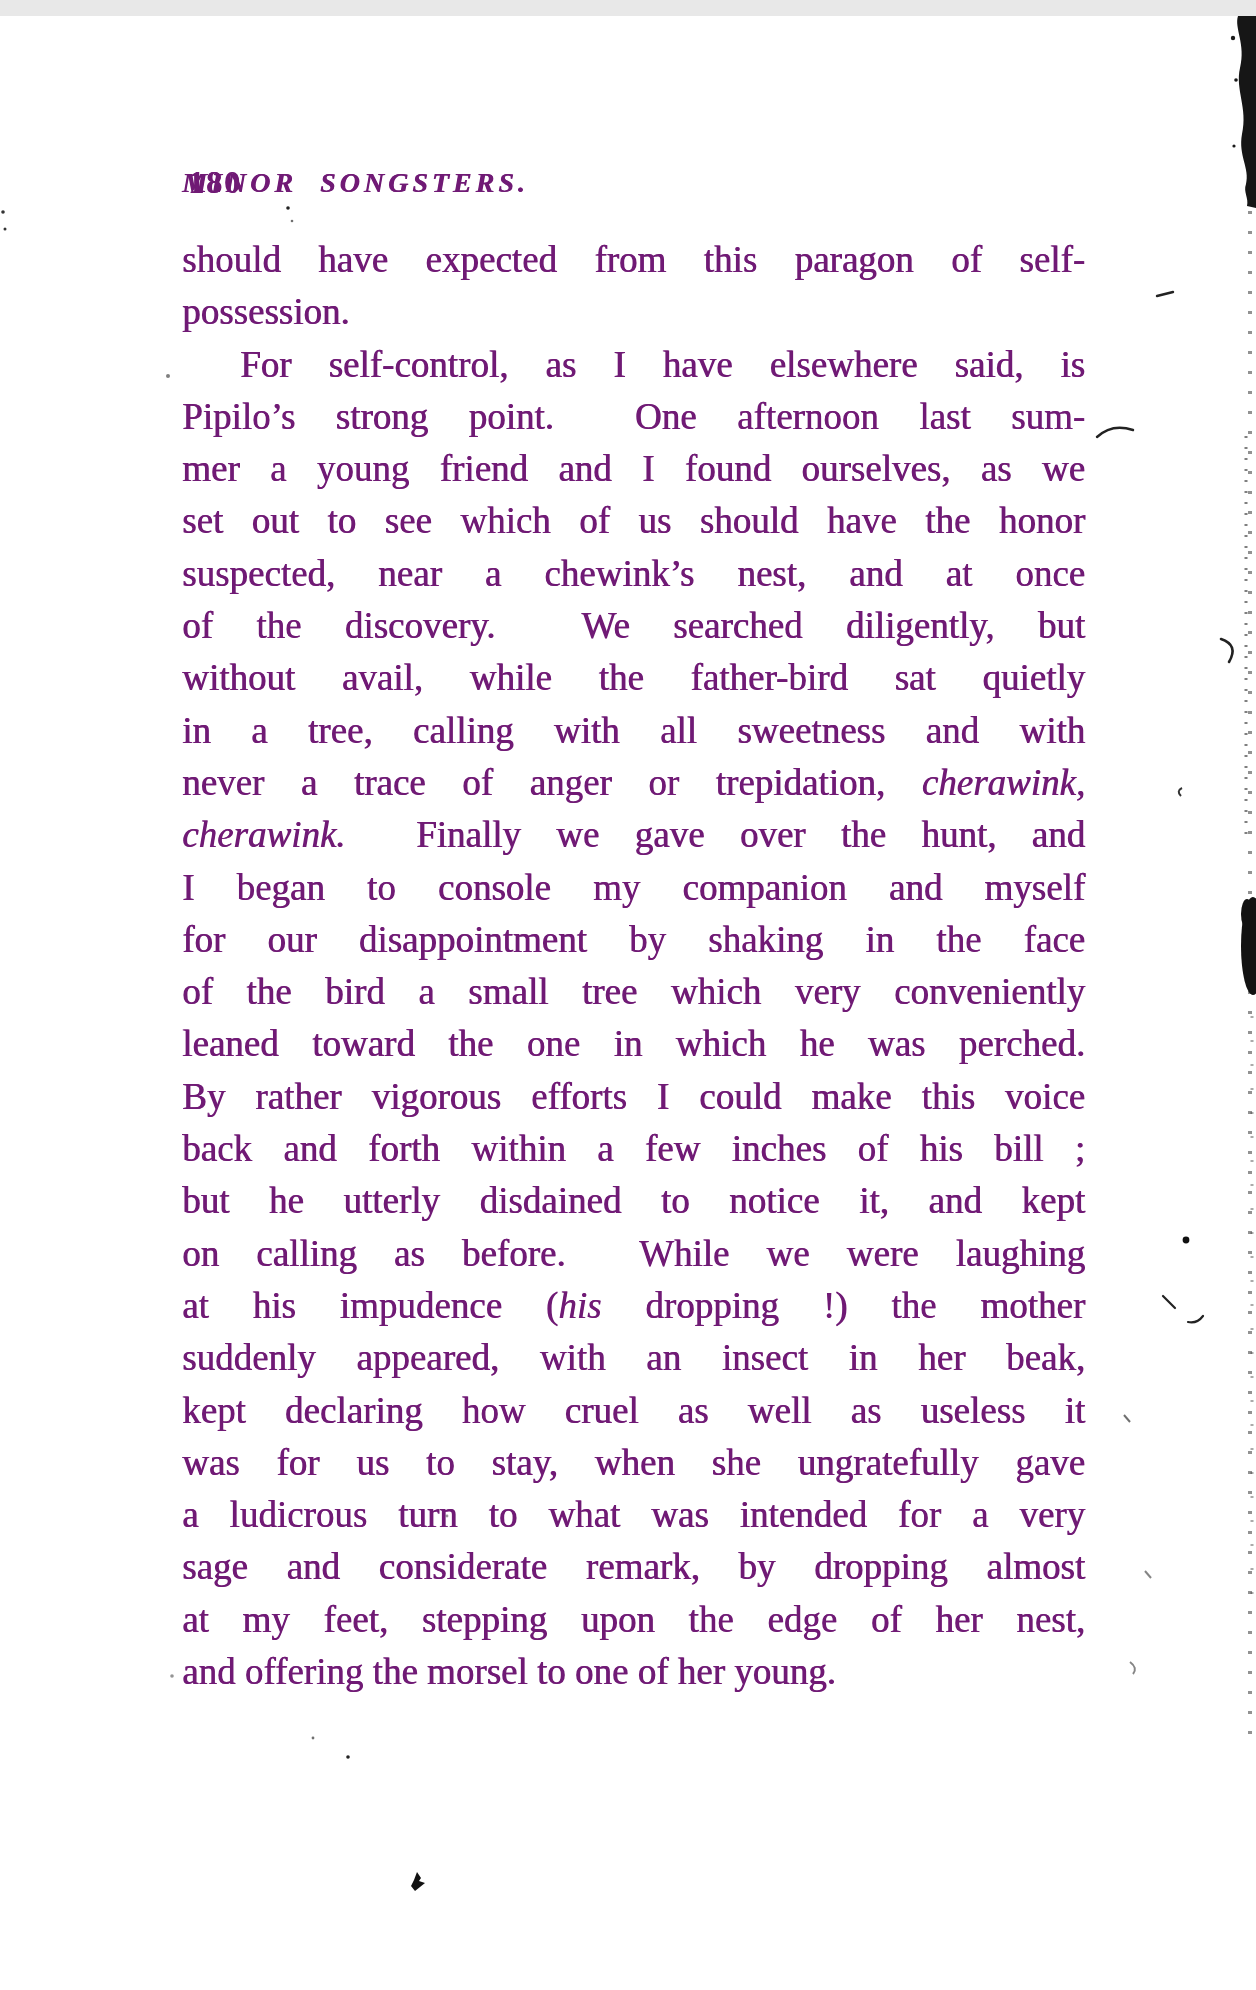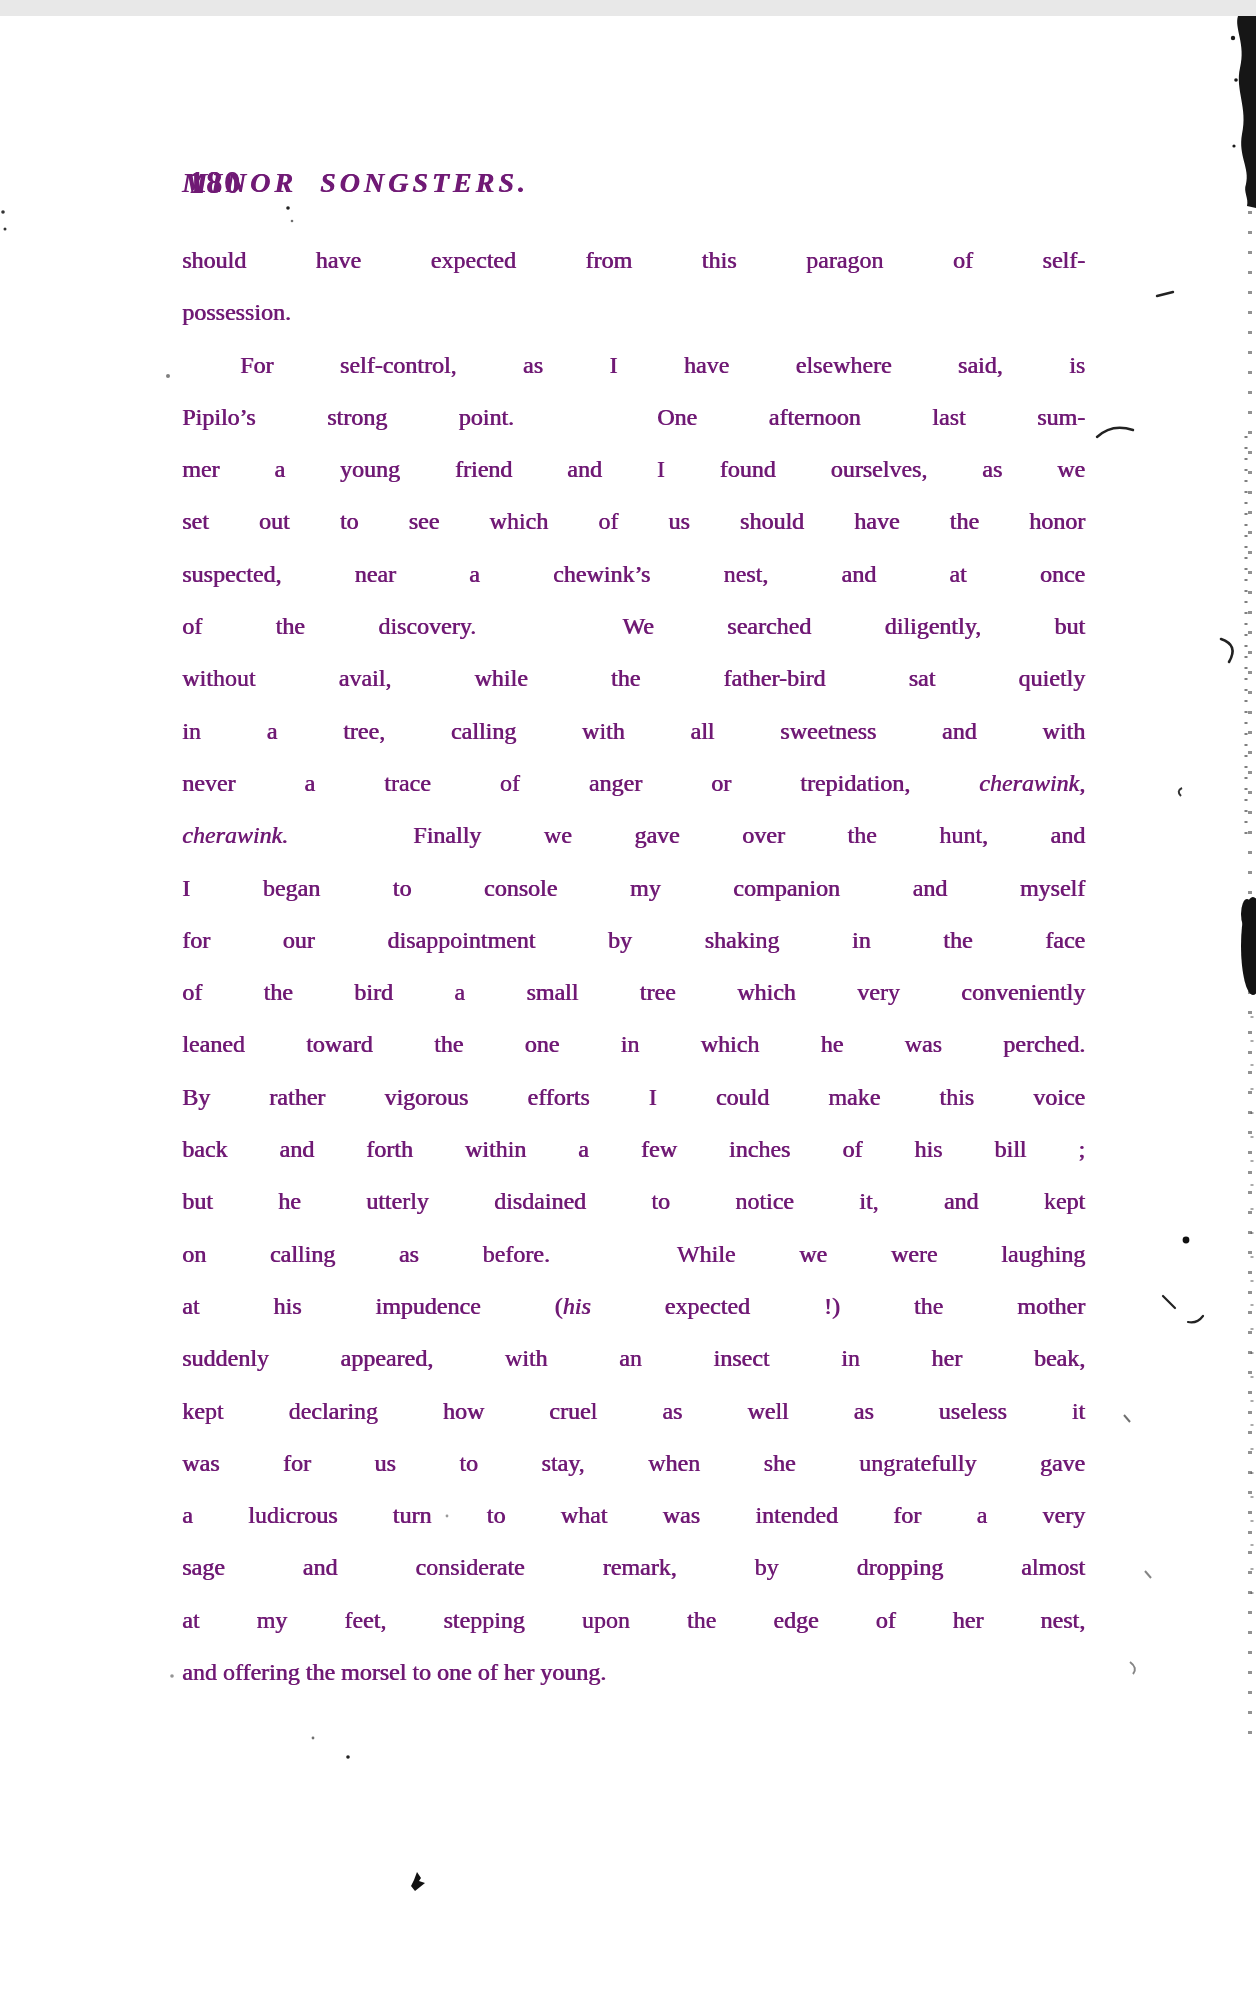--- a/index.html
+++ b/index.html
@@ -22,21 +22,21 @@
   }
   .head-title{
     position:absolute;left:0;top:3px;width:100%;
     text-align:left;
     font-style:italic;font-weight:bold;
     font-size:28px;letter-spacing:4px;word-spacing:12px;
     text-shadow:0.5px 0 0 currentColor;
   }
   .body-text{
     position:absolute;left:182px;top:218px;width:903px;
-    font-size:24px;line-height:52.3px;
+    font-size:37px;line-height:52.3px;
     text-shadow:0.7px 0 0 currentColor;
   }
   .line{
     text-align:justify;
     text-align-last:justify;
     white-space:normal;
   }
   .line.end{text-align:center;text-align-last:left;}
   .line.indent{text-indent:58px;}
   .it{font-style:italic;}
@@ -66,21 +66,21 @@
       <div class="line"><span>never a trace of anger or trepidation, </span><span class="it">cherawink,</span></div>
       <div class="line"><span class="it">cherawink.</span><span>&nbsp; Finally we gave over the hunt, and</span></div>
       <div class="line"><span>I began to console my companion and myself</span></div>
       <div class="line"><span>for our disappointment by shaking in the face</span></div>
       <div class="line"><span>of the bird a small tree which very conveniently</span></div>
       <div class="line"><span>leaned toward the one in which he was perched.</span></div>
       <div class="line"><span>By rather vigorous efforts I could make this voice</span></div>
       <div class="line"><span>back and forth within a few inches of his bill ;</span></div>
       <div class="line"><span>but he utterly disdained to notice it, and kept</span></div>
       <div class="line"><span>on calling as before.&nbsp; While we were laughing</span></div>
-      <div class="line"><span>at his impudence (</span><span class="it">his</span><span> expected !) the mother</span></div>
+      <div class="line"><span>at his impudence (</span><span class="it">his</span><span> dropping !) the mother</span></div>
       <div class="line"><span>suddenly appeared, with an insect in her beak,</span></div>
       <div class="line"><span>kept declaring how cruel as well as useless it</span></div>
       <div class="line"><span>was for us to stay, when she ungratefully gave</span></div>
       <div class="line"><span>a ludicrous turn to what was intended for a very</span></div>
       <div class="line"><span>sage and considerate remark, by dropping almost</span></div>
       <div class="line"><span>at my feet, stepping upon the edge of her nest,</span></div>
       <div class="line end"><span>and offering the morsel to one of her young.</span></div>
     </div>
 
   <svg class="artifacts" width="1256" height="1990" viewBox="0 0 1256 1990" xmlns="http://www.w3.org/2000/svg">

